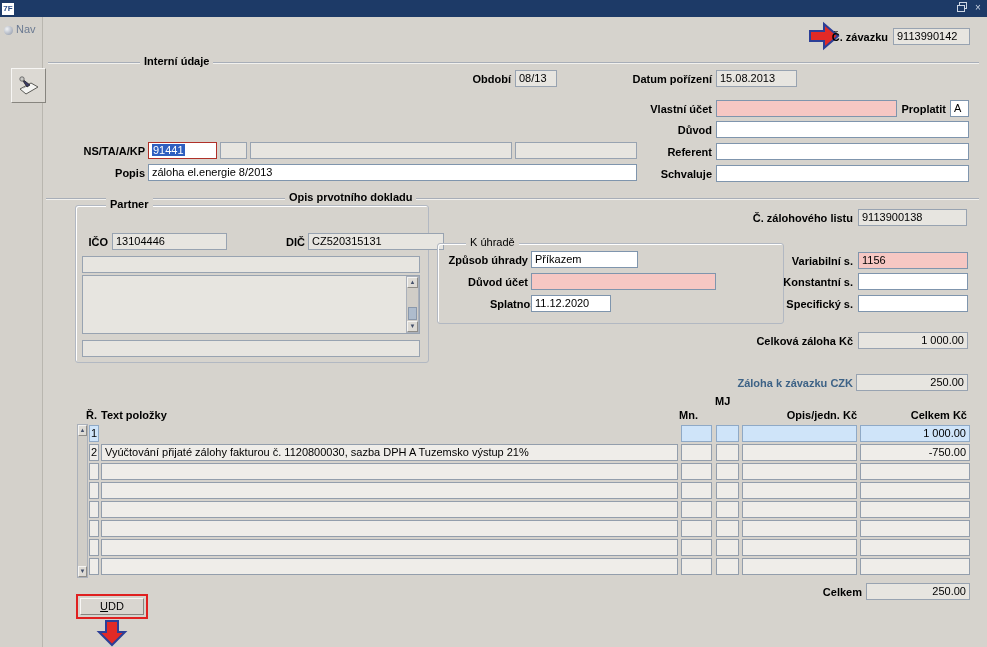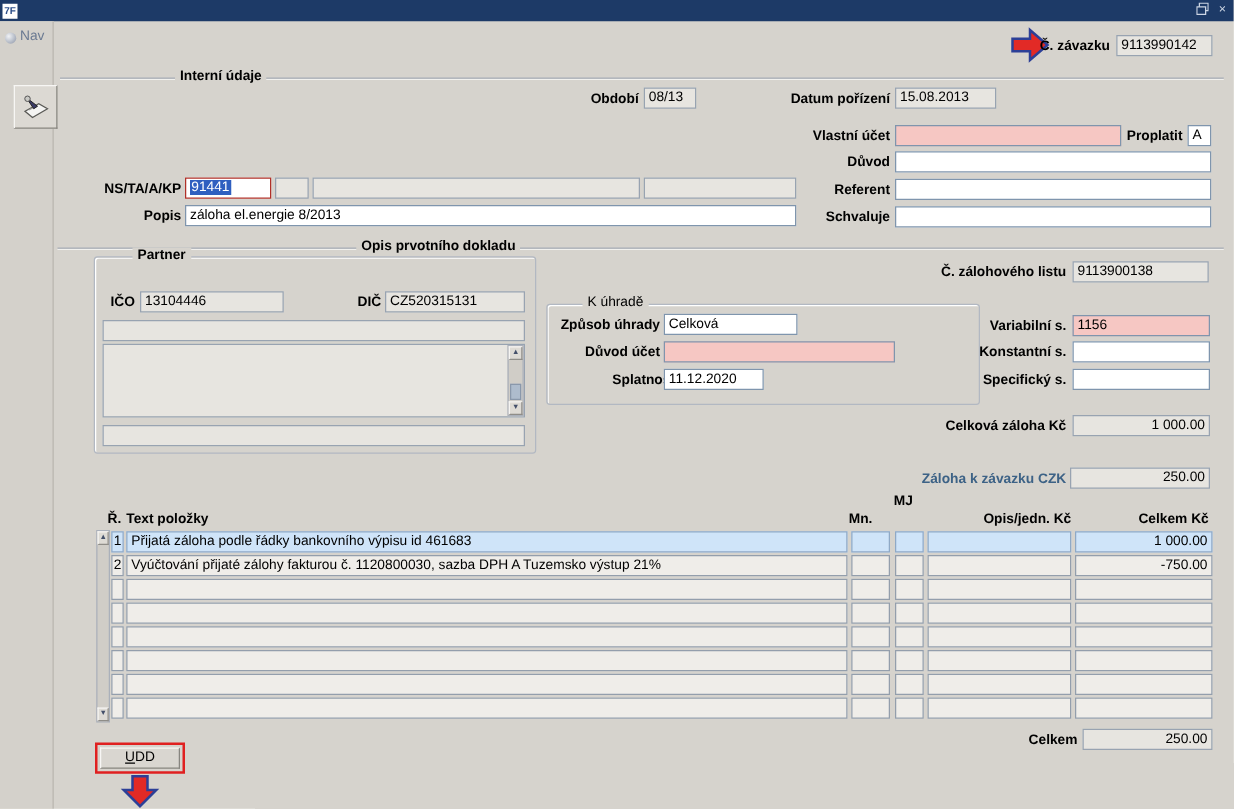--- a/index.html
+++ b/index.html
@@ -110,37 +110,37 @@
   <div class="fld" style="left:716px;top:165px;width:253px"></div>
 
   <div class="secline" style="left:46px;top:198px;width:933px"></div>
   <div class="seclbl" style="left:285px;top:191px">Opis prvotního dokladu</div>
 
   <div class="grp" style="left:75px;top:205px;width:352px;height:156px"></div>
   <div class="seclbl" style="left:106px;top:198px">Partner</div>
   <div class="lbl" style="left:78px;top:236px;width:30px">IČO</div>
   <div class="fld ro" style="left:112px;top:233px;width:115px">13104446</div>
   <div class="lbl" style="left:275px;top:236px;width:30px">DIČ</div>
-  <div class="fld ro" style="left:308px;top:233px;width:112px">CZ520315131</div>
+  <div class="fld ro" style="left:308px;top:233px;width:136px">CZ520315131</div>
   <div class="fld ro" style="left:82px;top:256px;width:338px"></div>
   <div class="fld ro" style="left:82px;top:275px;width:338px;height:59px"></div>
   <div class="vsb" style="left:406px;top:276px;width:13px;height:57px">
     <div class="sbbtn" style="top:0">▲</div>
     <div class="sbthumb" style="top:30px"></div>
     <div class="sbbtn" style="bottom:0">▼</div>
   </div>
   <div class="fld ro" style="left:82px;top:340px;width:338px"></div>
 
   <div class="lbl" style="left:715px;top:212px;width:138px">Č. zálohového listu</div>
   <div class="fld ro" style="left:858px;top:209px;width:109px">9113900138</div>
 
   <div class="grp" style="left:437px;top:243px;width:345px;height:79px"></div>
   <div class="seclbl" style="left:466px;top:236px;font-weight:normal">K úhradě</div>
   <div class="lbl" style="left:442px;top:254px;width:86px">Způsob úhrady</div>
-  <div class="fld" style="left:531px;top:251px;width:107px">Celková</div>
+  <div class="fld" style="left:531px;top:251px;width:107px">Příkazem</div>
   <div class="lbl" style="left:442px;top:276px;width:86px">Důvod účet</div>
   <div class="fld pink" style="left:531px;top:273px;width:185px"></div>
   <div class="lbl" style="left:454px;top:298px;width:86px">Splatnost</div>
   <div class="fld" style="left:531px;top:295px;width:80px">11.12.2020</div>
 
   <div class="lbl" style="left:755px;top:255px;width:98px">Variabilní s.</div>
   <div class="fld pink" style="left:858px;top:252px;width:110px">1156</div>
   <div class="lbl" style="left:755px;top:276px;width:98px">Konstantní s.</div>
   <div class="fld" style="left:858px;top:273px;width:110px"></div>
   <div class="lbl" style="left:755px;top:298px;width:98px">Specifický s.</div>
@@ -158,21 +158,20 @@
   <div class="hdr" style="left:757px;top:409px;width:100px;text-align:right">Opis/jedn. Kč</div>
   <div class="hdr" style="left:867px;top:409px;width:100px;text-align:right">Celkem Kč</div>
 
   <div class="vsb" style="left:77px;top:424px;width:11px;height:154px">
     <div class="sbbtn" style="top:0">▲</div>
     <div class="sbbtn" style="bottom:0">▼</div>
   </div>
 
   <div class="row sel" style="top:425px">
     <div class="cell num" style="left:89px;width:10px;padding:1px 1px">1</div>
-    <div class="cell" style="left:101px;width:577px">Přijatá záloha podle řádky bankovního výpisu id 461683</div>
     <div class="cell" style="left:681px;width:31px"></div>
     <div class="cell" style="left:716px;width:23px"></div>
     <div class="cell num" style="left:742px;width:115px"></div>
     <div class="cell num" style="left:860px;width:110px">1 000.00</div>
   </div>
   <div class="row" style="top:444px">
     <div class="cell num" style="left:89px;width:10px;padding:1px 1px">2</div>
     <div class="cell" style="left:101px;width:577px">Vyúčtování přijaté zálohy fakturou č. 1120800030, sazba DPH A  Tuzemsko výstup 21%</div>
     <div class="cell" style="left:681px;width:31px"></div>
     <div class="cell" style="left:716px;width:23px"></div>

